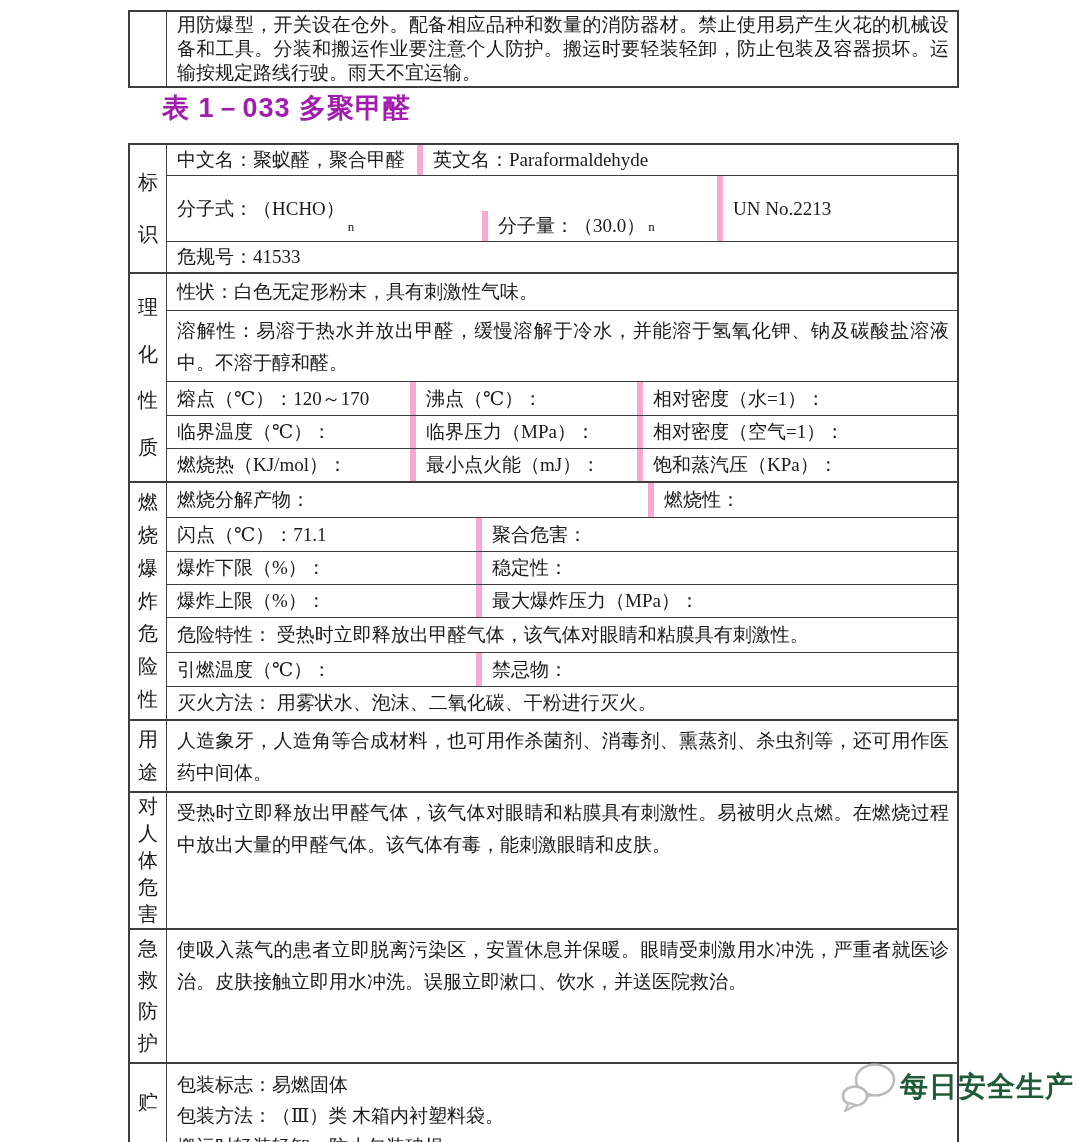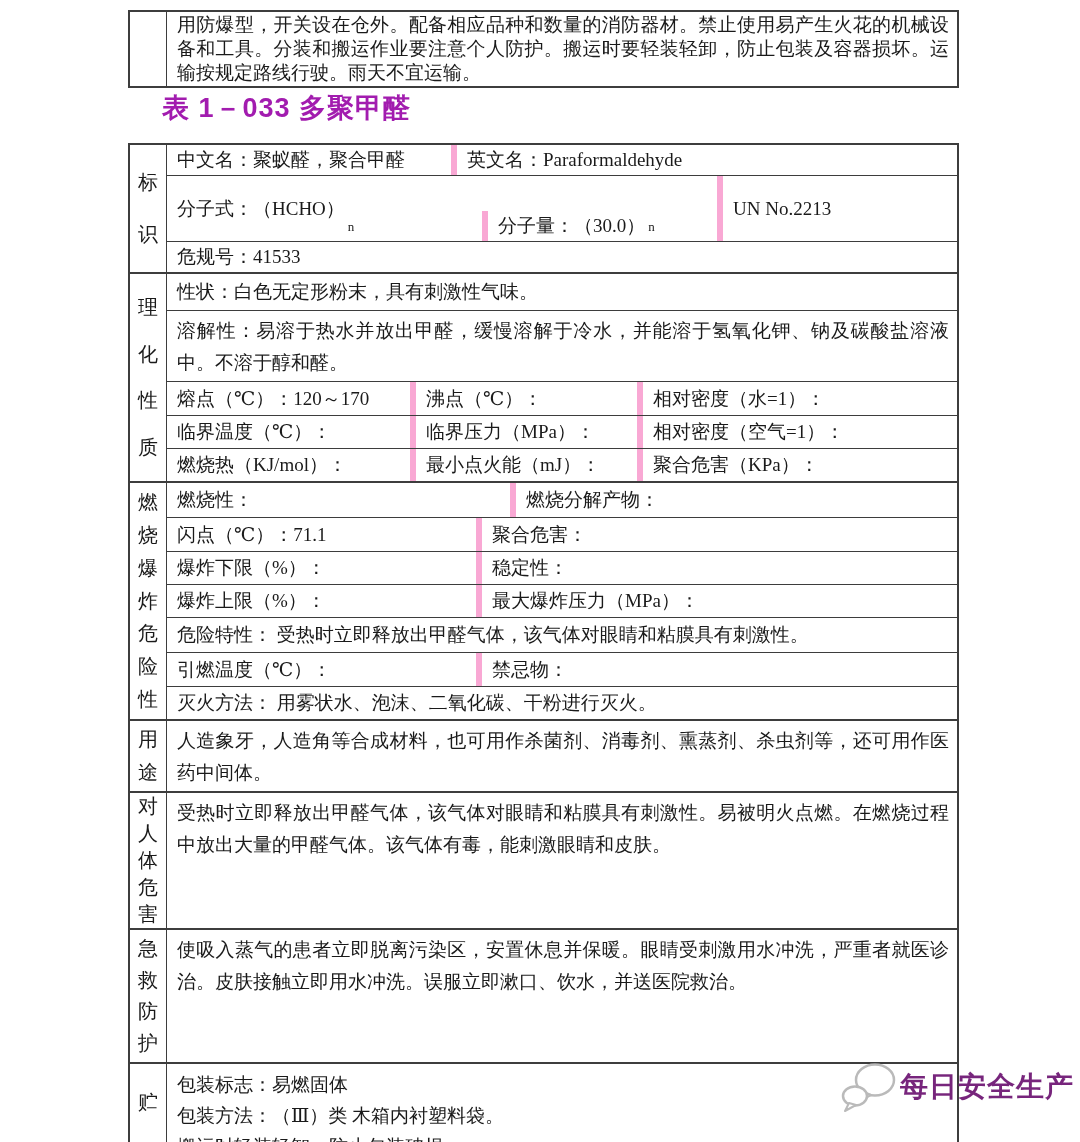--- a/index.html
+++ b/index.html
@@ -36,21 +36,21 @@
   }
   .section { display: flex; border-top: 2px solid #3d3d3d; }
   .section:first-child { border-top: none; }
   .sec-label {
     width: 37px; border-right: 1px solid #3d3d3d;
     display: flex; flex-direction: column; justify-content: space-evenly; align-items: center;
     font-size: 20px; color: #1a1a1a;
   }
   .sec-body { flex: 1; display: flex; flex-direction: column; min-width: 0; }
   .row { display: flex; border-top: 1px solid #3d3d3d; align-items: stretch; }
-  .sec-body .row:first-child { border-top: none; gap: 34px; }
+  .sec-body .row:first-child { border-top: none; }
   .cell {
     border-left: 6px solid #f9a8d4;
     padding: 2px 8px 2px 10px; font-size: 19px;
     display: flex; align-items: center; min-width: 0;
   }
   .row .cell:first-child { border-left: none; }
   .cell.grow { flex: 1; }
   .cell.para { display: block; line-height: 32px; padding-top: 4px; text-align: justify; }
 
   .w250 { width: 250px; } .w315 { width: 315px; text-align: center; } .w235 { width: 235px; margin-top: 35px; }
@@ -68,21 +68,21 @@
 
   
   .watermark {
     position: absolute; left: 840px; top: 1060px;
     display: flex; align-items: center; gap: 2px;
     color: #b7b7b7; opacity: 0.95; z-index: 5;
   }
   .watermark-text {
     font-family: "Liberation Sans", "DejaVu Sans", sans-serif;
     font-size: 28px; font-weight: 700; letter-spacing: 1px; white-space: nowrap;
-    color: #701a75;
+    color: #14532d;
   }
 </style>
 </head>
 <body>
 
 <div class="page">
 
   <div class="frag">
     <div class="frag-label"></div>
     <div class="frag-content">用防爆型，开关设在仓外。配备相应品种和数量的消防器材。禁止使用易产生火花的机械设备和工具。分装和搬运作业要注意个人防护。搬运时要轻装轻卸，防止包装及容器损坏。运输按规定路线行驶。雨天不宜运输。</div>
@@ -139,39 +139,39 @@
           <div class="cell grow">相对密度（水=1）：</div>
         </div>
         <div class="row mh33">
           <div class="cell w243">临界温度（℃）：</div>
           <div class="cell w227">临界压力（MPa）：</div>
           <div class="cell grow">相对密度（空气=1）：</div>
         </div>
         <div class="row mh33">
           <div class="cell w243">燃烧热（KJ/mol）：</div>
           <div class="cell w227">最小点火能（mJ）：</div>
-          <div class="cell grow">聚合危害（KPa）：</div>
+          <div class="cell grow">饱和蒸汽压（KPa）：</div>
         </div>
       </div>
     </div>
 
     <div class="section">
       <div class="sec-label">
           <span>燃</span>
           <span>烧</span>
           <span>爆</span>
           <span>炸</span>
           <span>危</span>
           <span>险</span>
           <span>性</span>
         </div>
       <div class="sec-body">
         <div class="row mh34">
+          <div class="cell grow">燃烧分解产物：</div>
           <div class="cell w309">燃烧性：</div>
-          <div class="cell grow">燃烧分解产物：</div>
         </div>
         <div class="row mh34">
           <div class="cell w309">闪点（℃）：71.1</div>
           <div class="cell grow">聚合危害：</div>
         </div>
         <div class="row mh33">
           <div class="cell w309">爆炸下限（%）：</div>
           <div class="cell grow">稳定性：</div>
         </div>
         <div class="row mh33">

